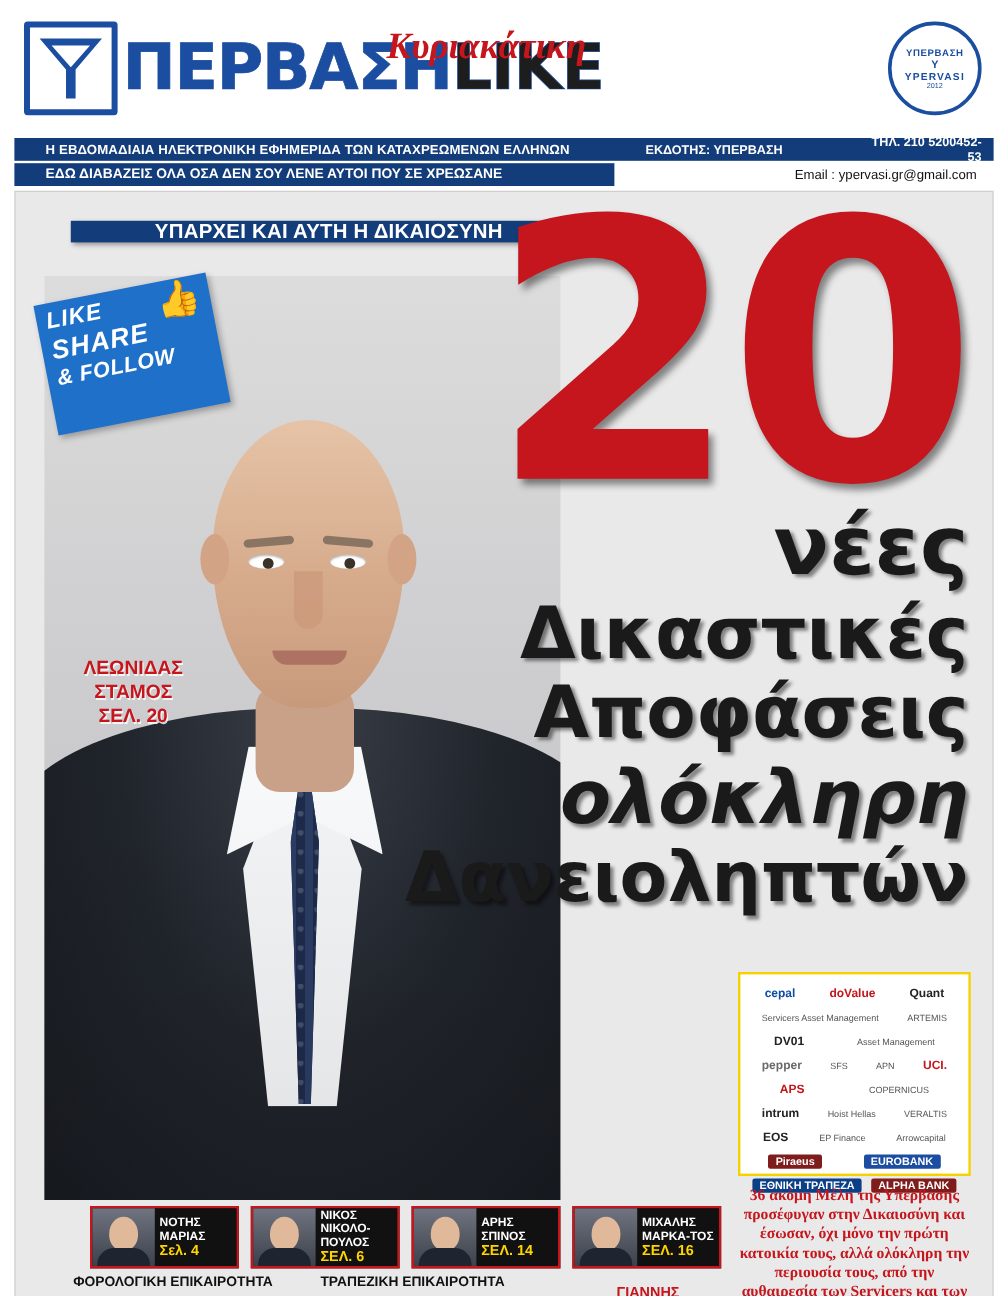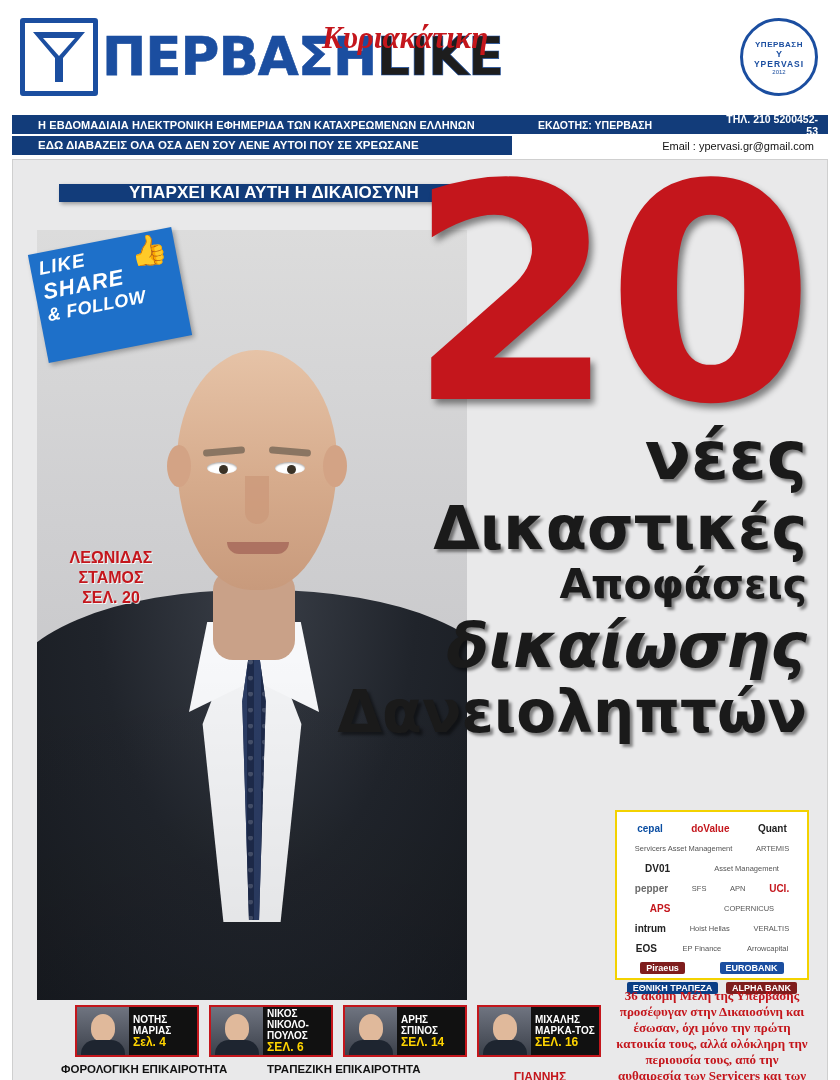--- a/index.html
+++ b/index.html
@@ -151,21 +151,21 @@
   }
 
   
   .head-lines{position:absolute;right:20px;top:262px;text-align:right;width:520px;}
   .hl{
     font-weight:bold;color:#1a1a1a;font-family:"DejaVu Sans", sans-serif;
     text-shadow:3px 3px 3px rgba(0,0,0,.45);line-height:1;
   }
   .hl1{font-size:68px;margin-bottom:8px;}
   .hl2{font-size:60px;margin-bottom:6px;}
-  .hl3{font-size:41px;margin-bottom:10px;}
+  .hl3{font-size:60px;margin-bottom:10px;}
   .hl4{font-size:62px;font-style:italic;margin-bottom:6px;}
   .hl5{font-size:58px;margin-bottom:4px;}
 
   
   .sponsors{
     position:absolute;right:18px;top:650px;width:194px;height:170px;
     background:#ffffff;border:2px solid #f3d200;box-sizing:border-box;padding:6px 6px;
   }
   .sp-row{display:flex;align-items:center;justify-content:space-around;height:20px;}
   .sp{font-size:10px;font-weight:bold;color:#1b4ea0;white-space:nowrap;}
@@ -282,21 +282,21 @@
       <div>ΣΤΑΜΟΣ</div>
       <div>ΣΕΛ. 20</div>
     </div>
 
     <div class="big20">20</div>
 
     <div class="head-lines">
       <div class="hl hl1">νέες</div>
       <div class="hl hl2">Δικαστικές</div>
       <div class="hl hl3">Αποφάσεις</div>
-      <div class="hl hl4">δικαίωσης</div>
+      <div class="hl hl4">ολόκληρη</div>
       <div class="hl hl5">Δανειοληπτών</div>
     </div>
 
     <div class="sponsors">
       <div class="sp-row">
         <span class="sp b">cepal</span>
         <span class="sp r">doValue</span>
         <span class="sp k">Quant</span>
       </div>
       <div class="sp-row">

